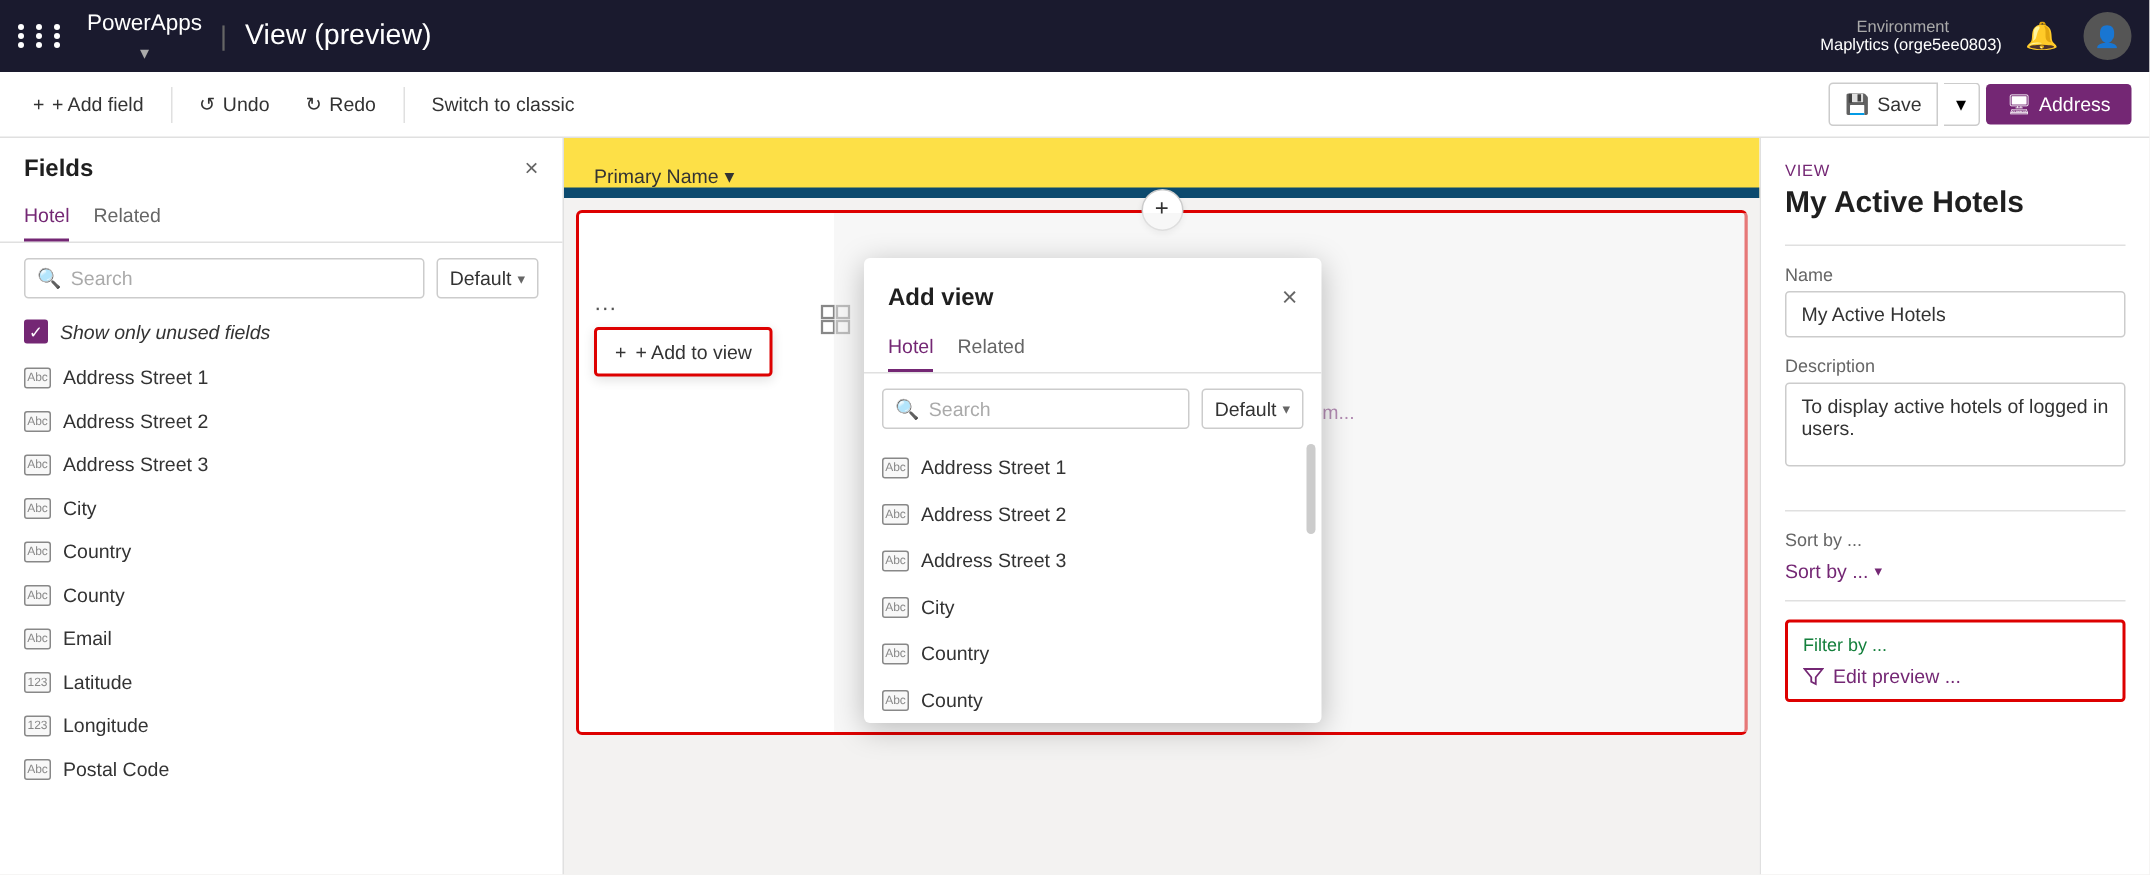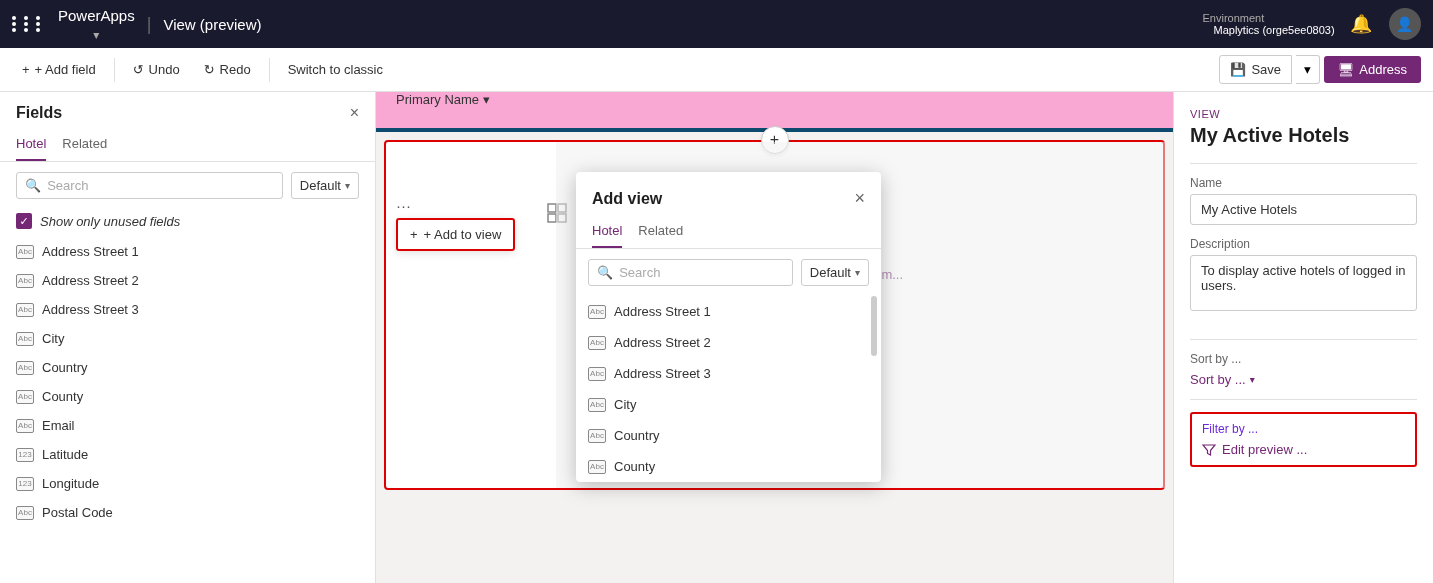--- a/index.html
+++ b/index.html
@@ -8,23 +8,23 @@
     
     .top-nav {
       display: flex; align-items: center;
       background: #1a1a2e; color: white;
       height: 48px; padding: 0 12px; gap: 12px;
     }
     .nav-grid { display: grid; grid-template-columns: repeat(3,10px); gap: 2px; cursor: pointer; }
     .nav-grid-dot { width: 4px; height: 4px; background: white; border-radius: 50%; }
     .nav-app-name { font-size: 15px; font-weight: 500; color: white; display: flex; align-items: center; gap: 4px; flex-direction: column; }
     .nav-separator { color: #666; font-size: 18px; }
-    .nav-view-title { font-size: 15px; color: white; }
+    .nav-view-title { font-size: 19px; color: white; }
     .nav-right { margin-left: auto; display: flex; align-items: center; gap: 16px; }
-    .env-info { font-size: 11px; text-align: left; }
+    .env-info { font-size: 11px; text-align: center; }
     .env-label { color: #aaa; }
     .env-name { color: white; font-weight: 500; margin-left: 11px; }
     .nav-icon { color: white; font-size: 18px; cursor: pointer; }
     .avatar { width: 32px; height: 32px; border-radius: 50%; background: #555; display: flex; align-items: center; justify-content: center; color: white; font-size: 14px; cursor: pointer; }
 
     
     .toolbar {
       display: flex; align-items: center;
       background: white; height: 44px; padding: 0 12px;
       border-bottom: 1px solid #e0e0e0; gap: 4px;
@@ -62,21 +62,21 @@
     .fields-checkbox { width: 16px; height: 16px; background: #742774; border-radius: 2px; display: flex; align-items: center; justify-content: center; cursor: pointer; }
     .fields-checkbox-label { font-size: 13px; color: #333; font-style: italic; }
     .fields-list { overflow-y: auto; flex: 1; }
     .field-item { display: flex; align-items: center; gap: 8px; padding: 7px 16px; font-size: 13px; color: #333; cursor: pointer; }
     .field-icon { width: 18px; height: 14px; border: 1px solid #888; border-radius: 2px; display: flex; align-items: center; justify-content: center; font-size: 8px; color: #888; flex-shrink: 0; background: #f8f8f8; text-align: right; }
 
     
     .center-content { flex: 1; overflow: hidden; position: relative; background: #f3f2f1; }
 
     
-    .view-header { background: #f9a8d4; border-bottom: 4px solid #0c4a6e; padding: 0 20px; height: 40px; display: flex; align-items: flex-start; gap: 16px; }
+    .view-header { background: #fde047; border-bottom: 7px solid #0c4a6e; padding: 0 20px; height: 40px; display: flex; align-items: flex-end; gap: 16px; }
     .view-col-header { display: flex; align-items: center; gap: 4px; font-size: 13px; color: #333; cursor: pointer; }
 
     
     .empty-state { text-align: center; padding: 40px 20px; }
     .empty-title { font-size: 15px; font-weight: 600; color: #333; margin-bottom: 8px; }
     .empty-desc { font-size: 13px; color: #742774; }
     .modal-header { display: flex; align-items: center; justify-content: space-between; padding: 16px 16px 0; }
     .modal-title { font-size: 16px; font-weight: 600; color: #1f1f1f; }
     .modal-close { cursor: pointer; font-size: 18px; color: #666; border: none; background: none; }
     .modal-tabs { display: flex; padding: 8px 16px 0; gap: 16px; border-bottom: 1px solid #e0e0e0; }
@@ -96,21 +96,21 @@
       padding: 16px; flex-shrink: 0; overflow-y: auto;
     }
     .right-section-label { font-size: 11px; color: #742774; text-transform: uppercase; letter-spacing: 0.5px; margin-bottom: 4px; }
     .right-view-title { font-size: 20px; font-weight: 600; color: #1f1f1f; margin-bottom: 16px; }
     .right-field-label { font-size: 12px; color: #666; margin-bottom: 4px; }
     .right-field-input { width: 100%; border: 1px solid #ccc; border-radius: 3px; padding: 7px 10px; font-size: 13px; color: #333; margin-bottom: 12px; }
     .right-field-textarea { width: 100%; border: 1px solid #ccc; border-radius: 3px; padding: 7px 10px; font-size: 13px; color: #333; margin-bottom: 12px; min-height: 56px; resize: none; }
     .right-sort-label { font-size: 12px; color: #666; margin-bottom: 6px; }
     .right-sort-btn { display: flex; align-items: center; gap: 4px; font-size: 13px; color: #742774; cursor: pointer; margin-bottom: 12px; }
     .right-filter-section { border: 2px solid #d00; border-radius: 3px; padding: 8px 10px; }
-    .right-filter-label { font-size: 12px; color: #6d28d9; margin-bottom: 6px; }
+    .right-filter-label { font-size: 12px; color: #15803d; margin-bottom: 6px; }
     .right-filter-btn { display: flex; align-items: center; gap: 6px; font-size: 13px; color: #742774; cursor: pointer; }
     .right-section-divider { height: 1px; background: #e0e0e0; margin: 12px 0; }
 
     .chevron { font-size: 10px; color: #666; }
   </style>
 </head>
 <body>
 
 <div class="top-nav">
   <div class="nav-grid">

